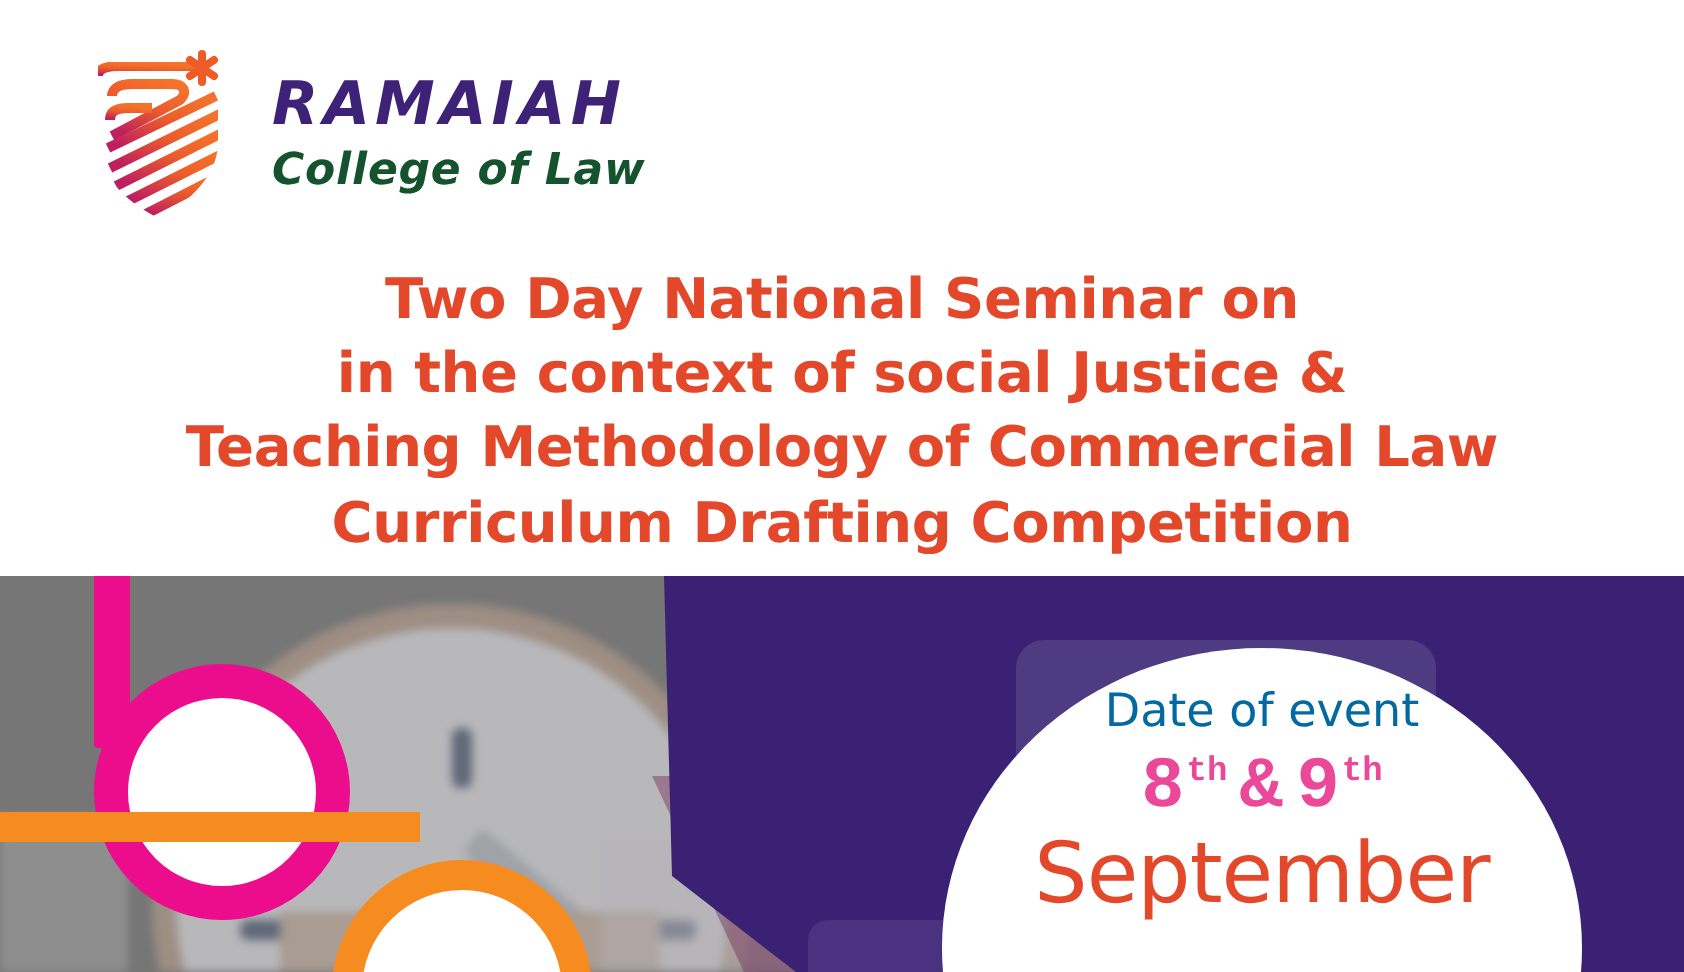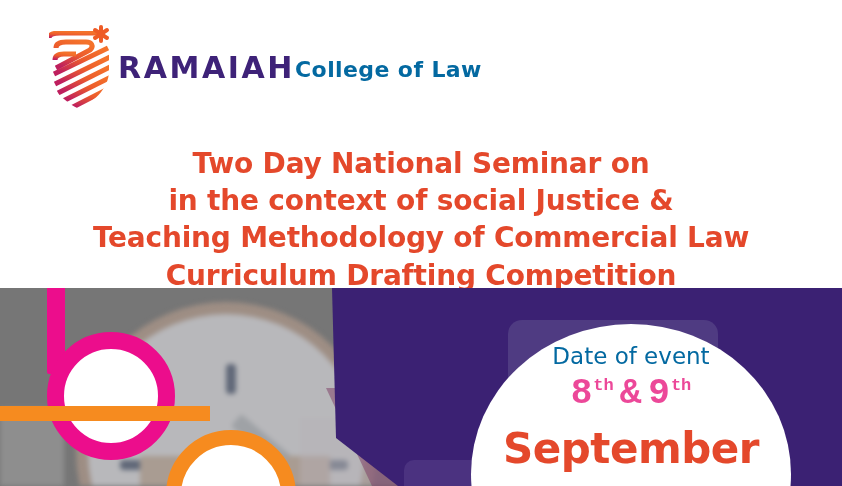--- a/index.html
+++ b/index.html
@@ -6,34 +6,34 @@
   html,body { width:842px; height:486px; overflow:hidden; background:#ffffff; }
   body { font-family:"Liberation Sans", sans-serif; }
 
   #poster { position:relative; width:842px; height:486px; background:#ffffff; overflow:hidden; }
 
   
   .header { position:absolute; left:0; top:0; width:842px; height:288px; background:#ffffff; }
 
   .brand { position:absolute; left:46px; top:24px; display:flex; align-items:center; }
   .brand-mark { width:72px; height:88px; flex:0 0 auto; }
-  .brand-words { display:flex; justify-content:center; }
+  .brand-words { margin-left:18px; display:flex; flex-direction:column; justify-content:center;font-style:italic; }
   .brand-name {
     font-family:"DejaVu Sans", sans-serif;
     font-weight:bold; font-size:30px; letter-spacing:2.6px;
     color:#3E2278; line-height:1.05;
   }
   .brand-sub {
     font-family:"DejaVu Sans", sans-serif;
     font-weight:bold; font-size:22px; letter-spacing:0.4px;
-    color:#0369a1; line-height:1.25; margin-top:4px;
+    color:#14532d; line-height:1.25; margin-top:4px;
   }
 
   .title-block {
-    position:absolute; left:0; right:0; top:145px;
+    position:absolute; left:0; right:0; top:131px;
     text-align:center;
     color:#E4482B;
     font-family:"DejaVu Sans", sans-serif;
     font-weight:bold;
     font-size:28px;
     line-height:1.33;
     letter-spacing:-0.2px;
   }
   .title-line { display:block; white-space:nowrap; }
 
@@ -121,23 +121,23 @@
   }
   .date-days {
     margin-top:6px;
     font-family:Liberation Mono, monospace;
     font-weight:bold; font-size:36px; color:#ec4899; line-height:1.05;
     letter-spacing:1px;
   }
   .date-days sup { font-size:17px; vertical-align:super; letter-spacing:0; }
   .date-amp { font-weight:bold; padding:0 6px; }
   .date-month {
-    margin-top:14px;
-    font-family:"DejaVu Sans", sans-serif;
-    font-weight:bold; font-size:42px; color:#E4482B; line-height:1.05;
+    margin-top:2px;
+    font-family:"DejaVu Sans", sans-serif;
+    font-weight:normal; font-size:42px; color:#E4482B; line-height:1.05;
     letter-spacing:-0.5px;
   }
 </style>
 </head>
 <body>
 
 <div id="poster">
 
   <div class="header">
 

